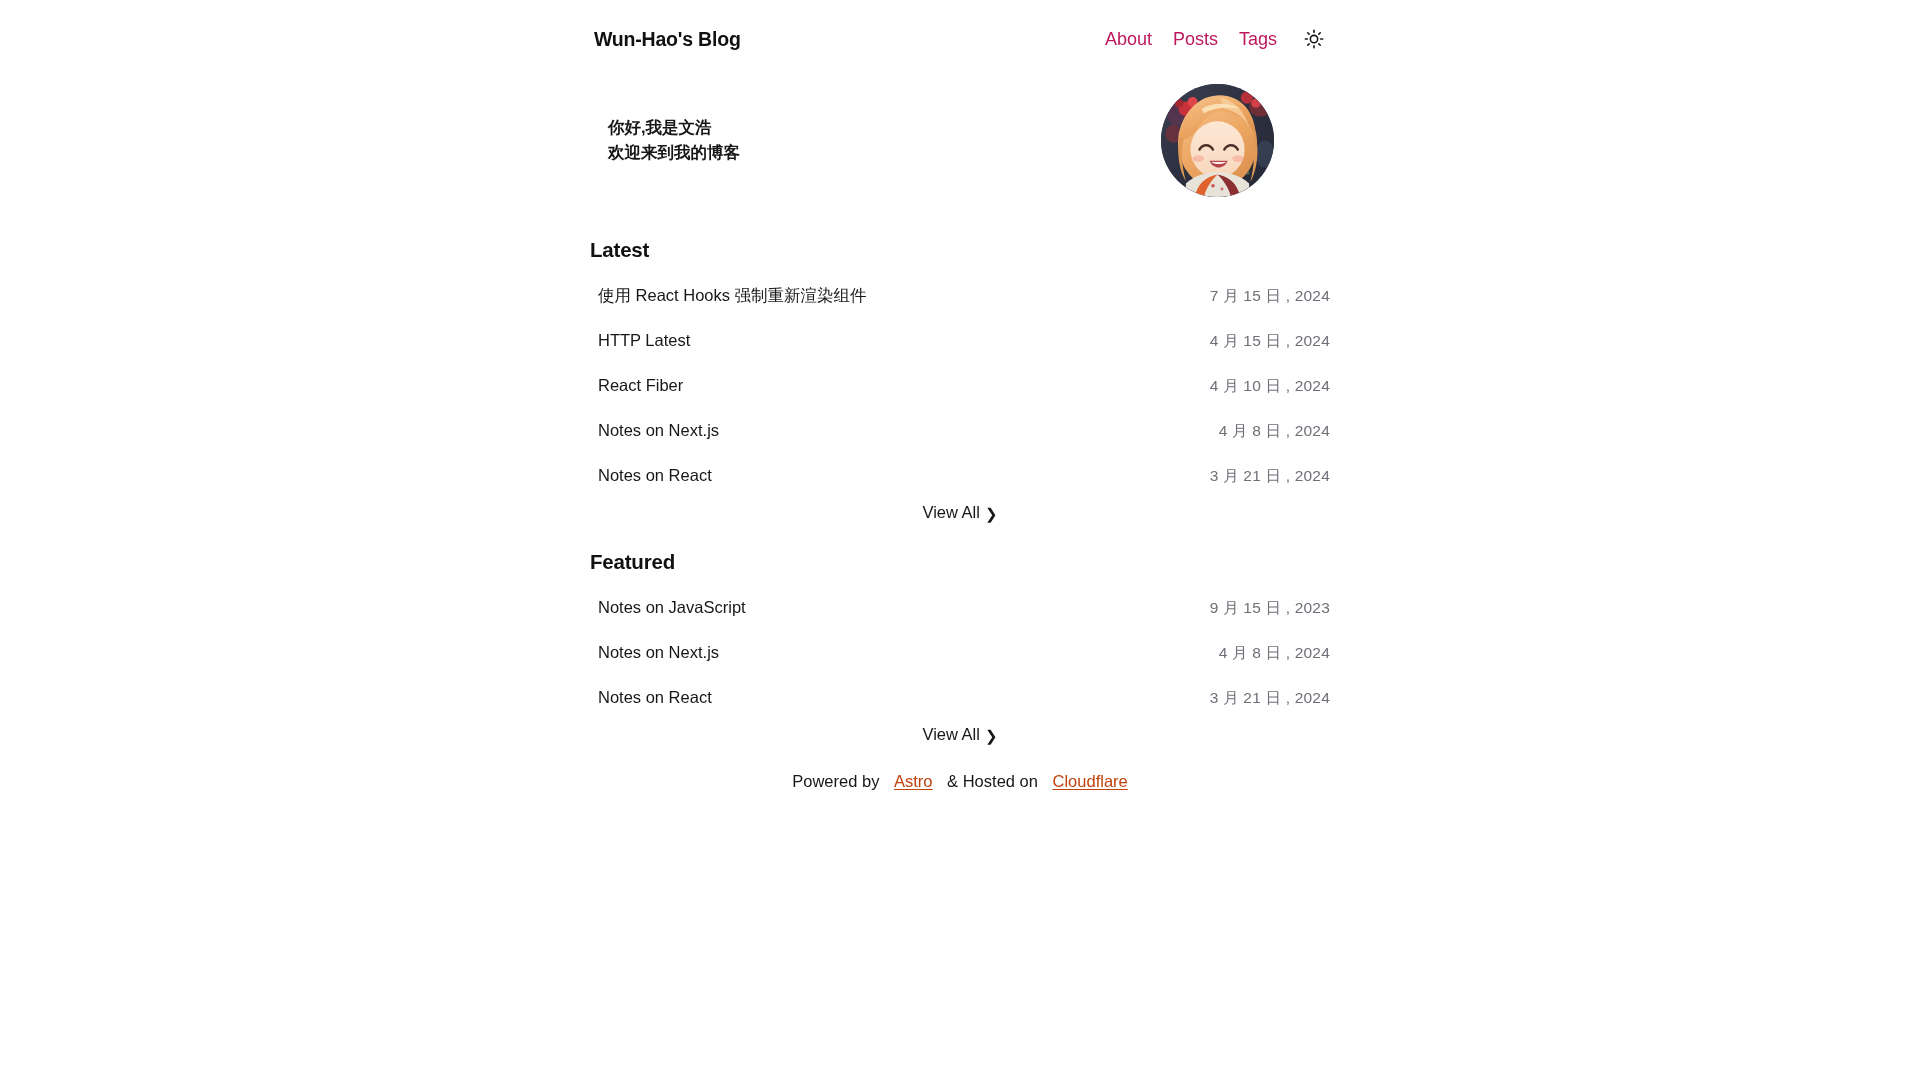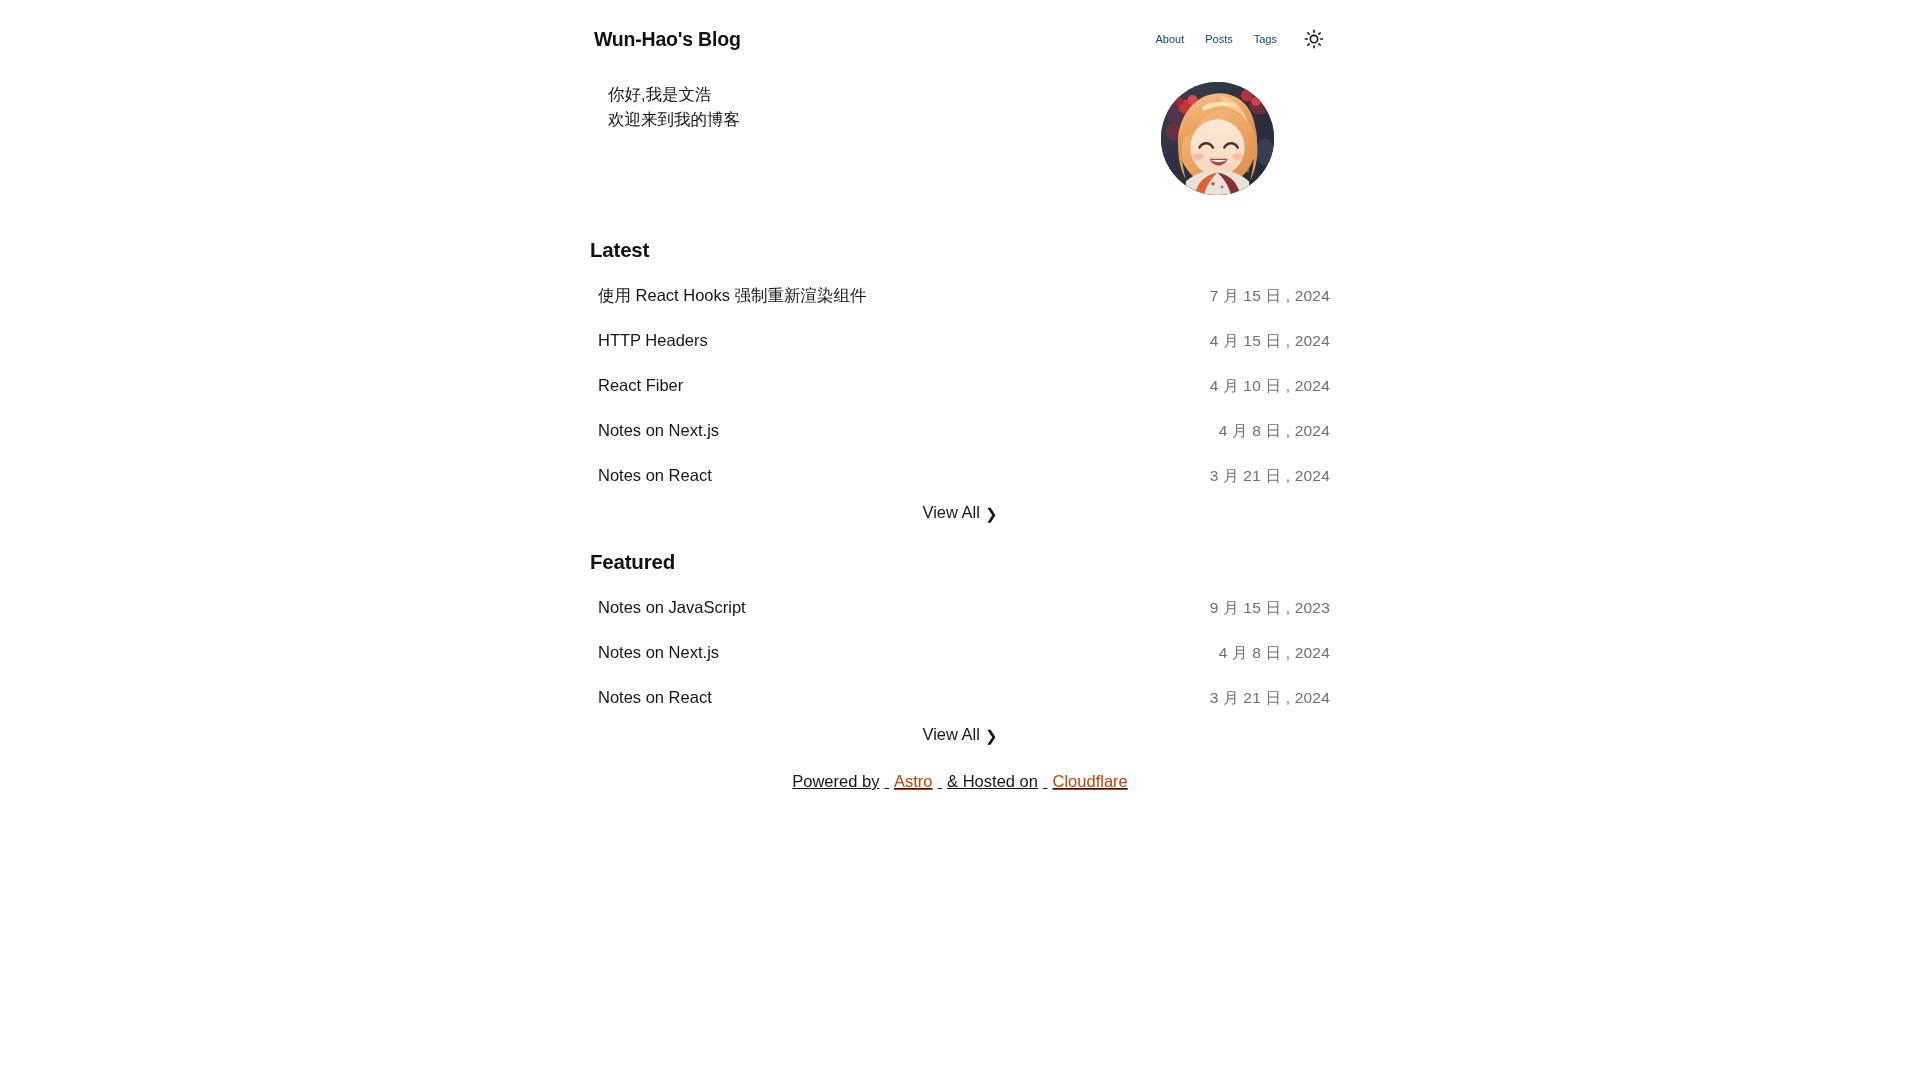--- a/index.html
+++ b/index.html
@@ -50,22 +50,22 @@
     white-space: nowrap;
   }
 
   .nav {
     display: flex;
     align-items: center;
     gap: 21px;
   }
 
   .nav-link {
-    font-size: 11px;
-    color: #0c4a6e;
+    font-size: 18px;
+    color: #be185d;
     text-decoration: none;
     line-height: 1;
     white-space: nowrap;
   }
 
   .theme-toggle {
     width: 28px;
     height: 28px;
     display: flex;
     align-items: center;
@@ -74,24 +74,25 @@
     border: none;
     cursor: pointer;
     padding: 0;
     margin-left: 2px;
   }
   .theme-toggle svg { display: block; }
 
   
   .hero {
     display: flex;
-    align-items: flex-start;
+    align-items: center;
     justify-content: space-between;
     padding: 16px 10px 18px 28px;
     min-height: 150px;
+    font-weight: bold;
   }
 
   .greeting {
     font-size: 16.5px;
     line-height: 1.52;
     color: #17171a;
     white-space: nowrap;
   }
   .greeting div { }
 
@@ -170,21 +171,20 @@
 
   
   .site-footer {
     display: flex;
     justify-content: center;
     align-items: center;
     padding: 26px 0 0 0;
     font-size: 16.5px;
     color: #17171a;
     white-space: nowrap;
-    text-decoration: underline;
   }
   .footer-link {
     color: #c2410c;
     text-decoration: underline;
     text-underline-offset: 2px;
   }
   .footer-sep { padding: 0 5px; }
 </style>
 </head>
 <body>
@@ -290,21 +290,21 @@
 
     <section class="section">
       <h2 class="section-title">Latest</h2>
 
       <ul class="post-list">
         <li class="post-row">
           <a class="post-title" href="#">使用 React Hooks 强制重新渲染组件</a>
           <span class="post-date">7 月 15 日 , 2024</span>
         </li>
         <li class="post-row">
-          <a class="post-title" href="#">HTTP Headers</a>
+          <a class="post-title" href="#">HTTP Latest</a>
           <span class="post-date">4 月 15 日 , 2024</span>
         </li>
         <li class="post-row">
           <a class="post-title" href="#">React Fiber</a>
           <span class="post-date">4 月 10 日 , 2024</span>
         </li>
         <li class="post-row">
           <a class="post-title" href="#">Notes on Next.js</a>
           <span class="post-date">4 月 8 日 , 2024</span>
         </li>

